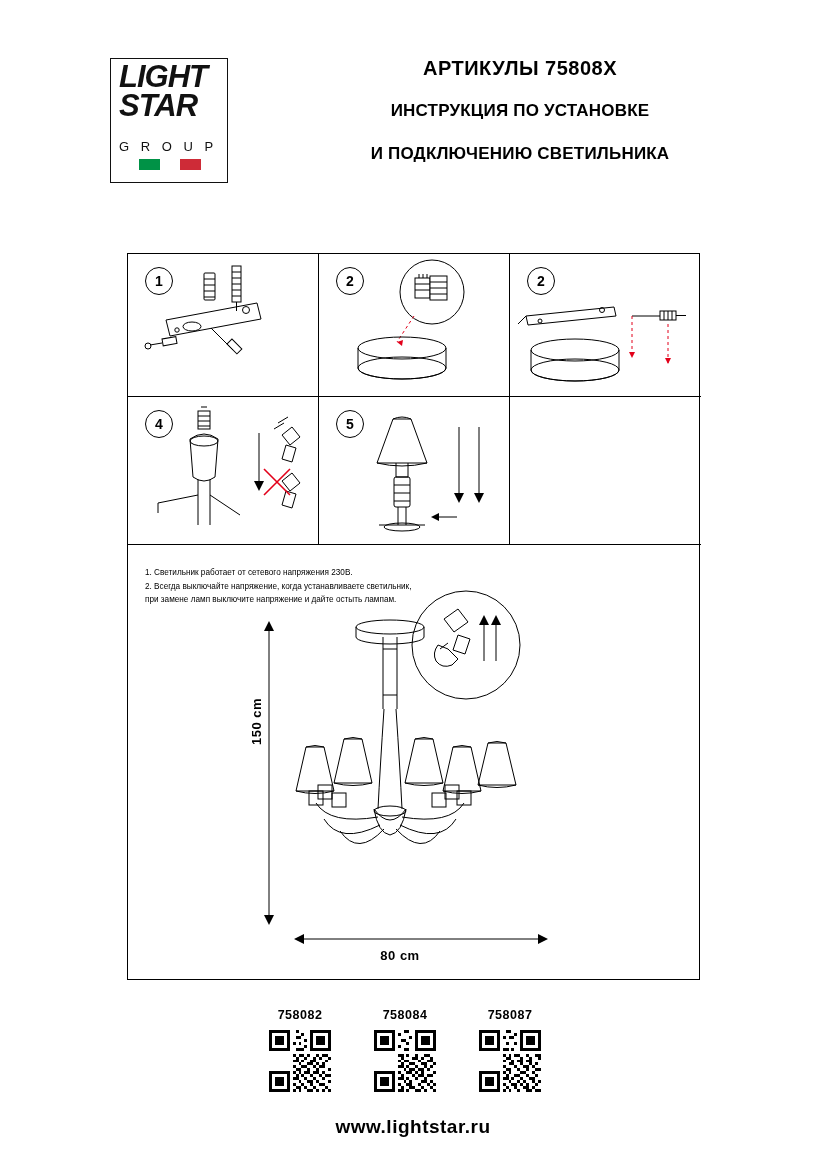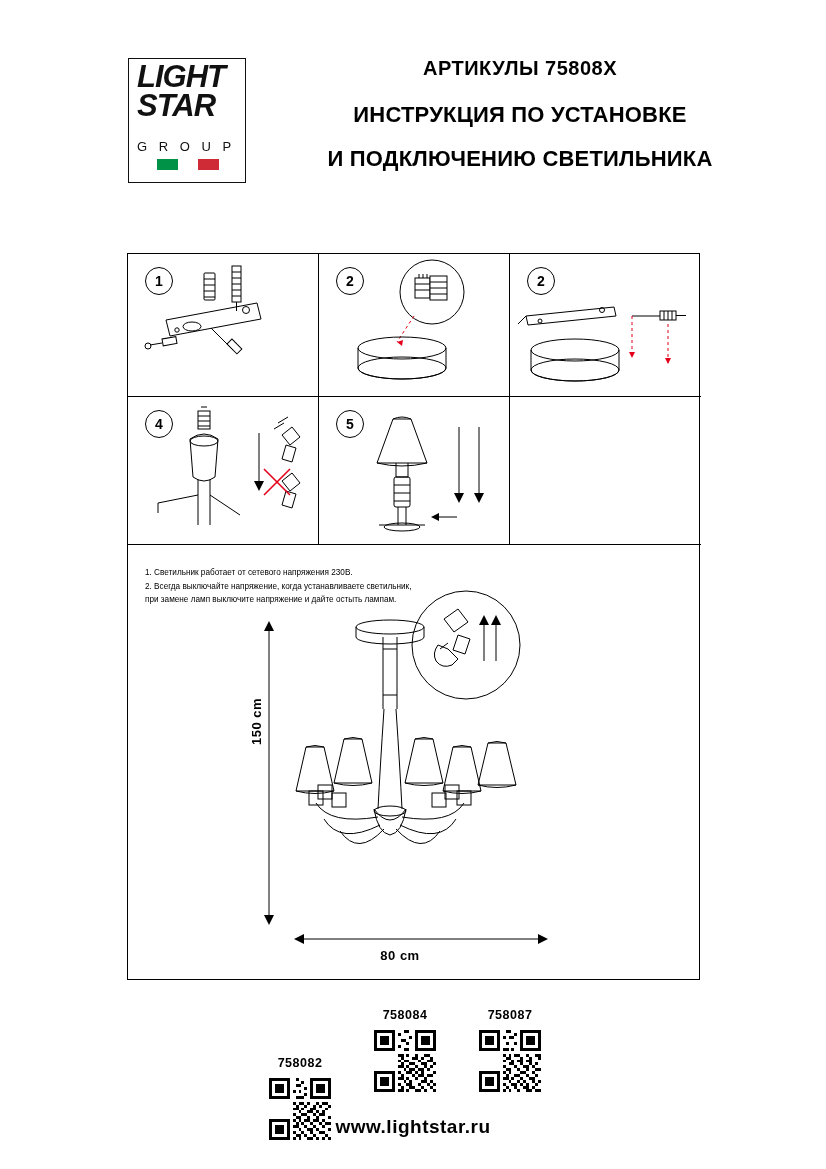--- a/index.html
+++ b/index.html
@@ -18,21 +18,21 @@
 
   
   .header {
     position: absolute;
     left: 0; top: 46px;
     width: 826px;
     height: 150px;
   }
   .logo-box {
     position: absolute;
-    left: 128px; top: 12px;
+    left: 110px; top: 12px;
     width: 118px; height: 125px;
     border: 1px solid #111;
     background: #fff;
     box-sizing: border-box;
   }
   .logo-text {
     position: absolute;
     left: 8px; top: 4px;
     width: 104px;
     font-weight: bold;
@@ -64,21 +64,21 @@
     width: 540px;
     text-align: center;
   }
   .title-small {
     font-size: 20px;
     font-weight: bold;
     letter-spacing: 0.5px;
     line-height: 1.45;
   }
   .title-big {
-    font-size: 22px;
+    font-size: 17px;
     font-weight: bold;
     line-height: 1.45;
     margin-top: 16px;
     letter-spacing: 0.2px;
   }
 
   
   .panel {
     position: absolute;
     left: 127px; top: 253px;
@@ -186,21 +186,21 @@
     <div class="flag">
       <i style="background:#009246"></i>
         <i style="background:#ffffff"></i>
         <i style="background:#ce2b37"></i>
     </div>
   </div>
 
   <div class="title-block">
     <div class="title-small">АРТИКУЛЫ 75808X</div>
     <div class="title-big">ИНСТРУКЦИЯ ПО УСТАНОВКЕ</div>
-    <div class="title-big" style="margin-top:12px">И ПОДКЛЮЧЕНИЮ СВЕТИЛЬНИКА</div>
+    <div class="title-big" style="margin-top:18px">И ПОДКЛЮЧЕНИЮ СВЕТИЛЬНИКА</div>
   </div>
 </div>
 
 <div class="panel">
 
   <div class="cell cell-border-r cell-border-b" style="left:0;top:0;width:191px;height:143px;">
     <div class="step-badge" style="left:17px;top:13px;">1</div>
     <svg width="191" height="143" viewBox="0 0 191 143">
 
       <g stroke="#000" fill="none" stroke-width="1">
@@ -419,21 +419,21 @@
   <div>1. Светильник работает от сетевого напряжения 230В.</div>
   <div>2. Всегда выключайте напряжение, когда устанавливаете светильник,</div>
   <div>при замене ламп выключите напряжение и дайте остыть лампам.</div>
 </div>
 
 <div class="dim-v">150 cm</div>
 <div class="dim-h">80 cm</div>
 
 <div class="qr-row">
 
-  <div class="qr-item" style="left:0;margin-top:48px;">
+  <div class="qr-item" style="left:0;">
     <div class="qr-label">758082</div>
     <svg class="qr-img" viewBox="0 0 21 21" shape-rendering="crispEdges">
       <rect width="21" height="21" fill="#fff"></rect>
       <g fill="#000">
         <rect x="0" y="0" width="7" height="1"></rect>
           <rect x="0" y="6" width="7" height="1"></rect>
         <rect x="0" y="0" width="1" height="7"></rect>
           <rect x="6" y="0" width="1" height="7"></rect>
         <rect x="2" y="2" width="3" height="3"></rect>
         <rect x="14" y="0" width="7" height="1"></rect>

